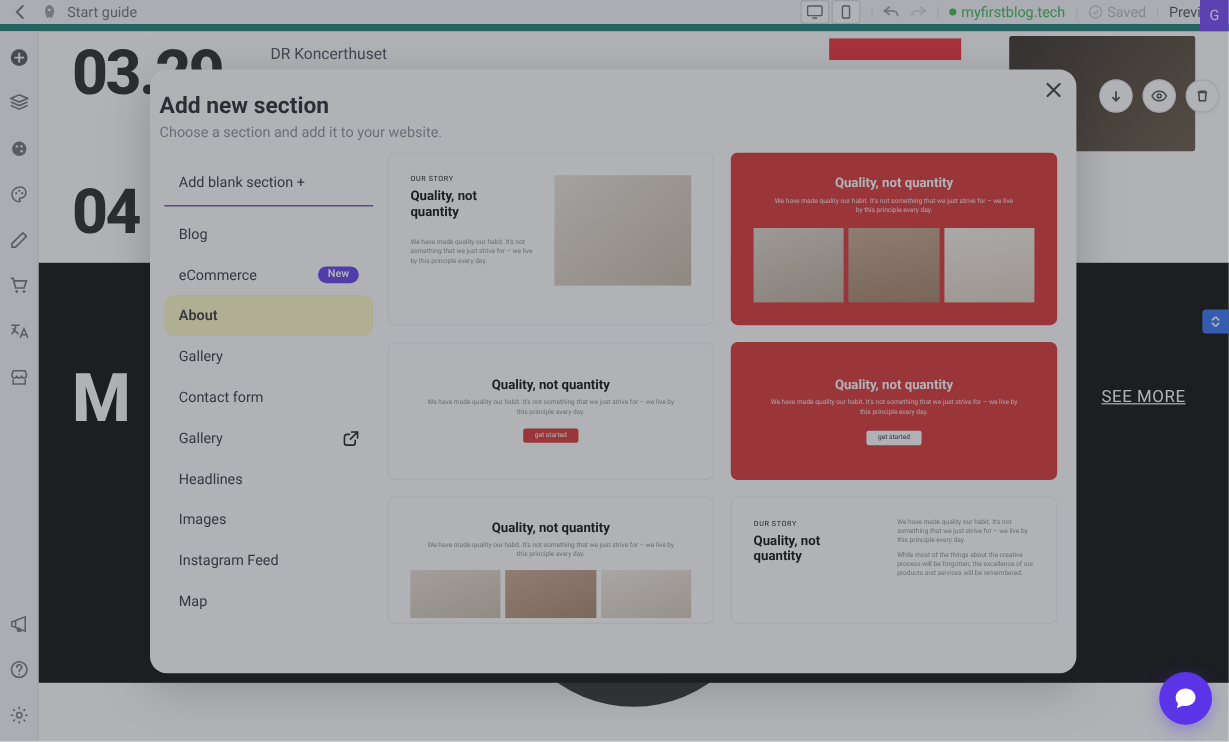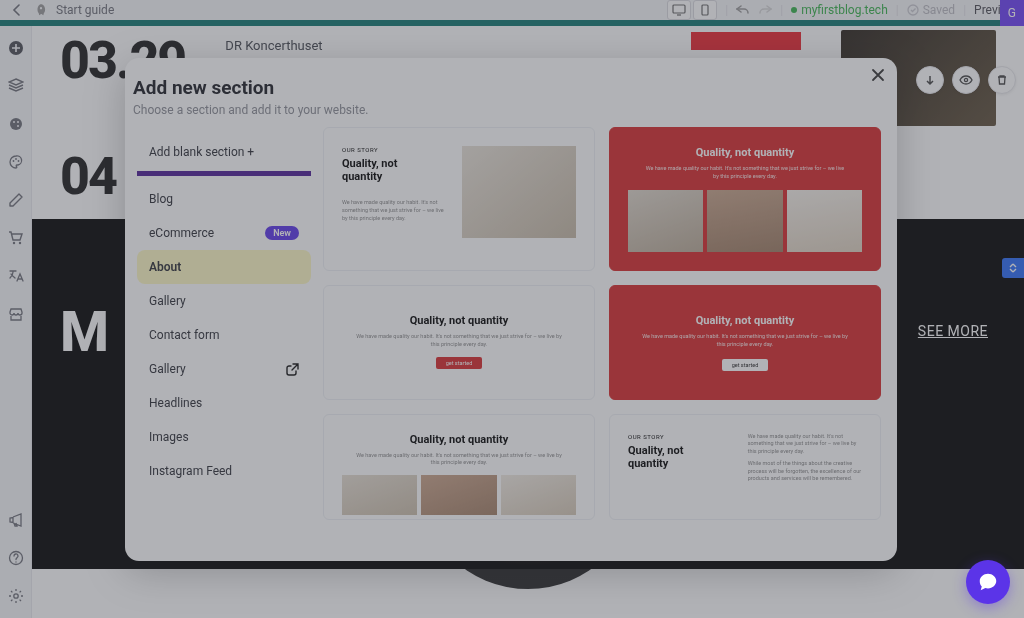--- a/index.html
+++ b/index.html
@@ -39,21 +39,21 @@
     
     .overlay { position: absolute; inset: 0; background: rgba(70,72,82,0.42); z-index: 5; }
     .modal { position: absolute; left: 125px; top: 58px; width: 772px; height: 503px; background: #fff; border-radius: 14px; box-shadow: 0 10px 40px rgba(0,0,0,0.25); overflow: hidden; display: flex; flex-direction: column; }
     .modal-close { position: absolute; right: 12px; top: 10px; cursor: pointer; color: #333; z-index: 2; }
     .modal-head { padding: 18px 8px 10px; }
     .modal-title { font-size: 19px; font-weight: 700; color: #1b1d24; }
     .modal-sub { font-size: 12px; color: #8a8c94; margin-top: 4px; }
     .modal-body { flex: 1; display: flex; overflow: hidden; }
     .cat-list { width: 198px; padding: 8px 12px; overflow-y: auto; }
     .cat-item { padding: 10px 12px; font-size: 12px; color: #2b2d35; border-radius: 8px; cursor: pointer; display: flex; align-items: center; gap: 6px; position: relative; }
-    .cat-item.divided { border-bottom: 5px solid #4c1d95; padding-bottom: 12px; margin-bottom: 6px; border-radius: 0; }
+    .cat-item.divided { border-bottom: 1px solid #4c1d95; padding-bottom: 12px; margin-bottom: 6px; border-radius: 0; }
     .cat-item.active { background: #fef9c3; font-weight: 600; }
     .badge-new { background: #5b34e8; color: #fff; font-size: 9px; padding: 2px 8px; border-radius: 9px; font-weight: 600; margin-left: auto; }
     .link-icon { margin-left: auto; color: #111; }
     .tpl-grid { flex: 1; padding: 0 16px 16px 0; overflow-y: auto; display: grid; grid-template-columns: 1fr 1fr; gap: 14px; align-content: start; }
     .tpl-card { background: #fff; border: 1px solid #eef0f4; border-radius: 6px; overflow: hidden; position: relative; cursor: pointer; }
     .tpl-card.red { background: #d8292a; border-color: #d8292a; color: #fff; }
     .tpl-inner { padding: 18px; font-size: 8px; }
     .tpl-eyebrow { font-size: 6px; letter-spacing: 0.5px; }
     .tpl-title { font-size: 11px; font-weight: 700; margin: 4px 0; line-height: 1.2; }
     .tpl-title-c { text-align: center; font-size: 11px; font-weight: 700; }
@@ -280,20 +280,21 @@
         <span>Gallery</span>
         <span class="link-icon">
             <svg width="13" height="13" viewBox="0 0 13 13">
               <path d="M5 3H3a2 2 0 00-2 2v5a2 2 0 002 2h5a2 2 0 002-2V8M7 1h5v5M12 1L6 7" fill="none" stroke="currentColor" stroke-width="1.4" stroke-linecap="round"></path>
             </svg>
           </span>
       </div>
       <div class="cat-item">Headlines</div>
       <div class="cat-item">Images</div>
       <div class="cat-item">Instagram Feed</div>
+      <div class="cat-item">Map</div>
     </div>
     <div class="tpl-grid">
 
       <div class="tpl-card">
         <div class="tpl-inner tpl-split">
           <div class="split-l">
             <div class="tpl-eyebrow">OUR STORY</div>
             <div class="tpl-title" style="max-width:80px">Quality, not quantity</div>
             <div style="height:12px"></div>
             <div class="tpl-desc">We have made quality our habit. It's not something that we just strive for – we live by this principle every day.</div>

